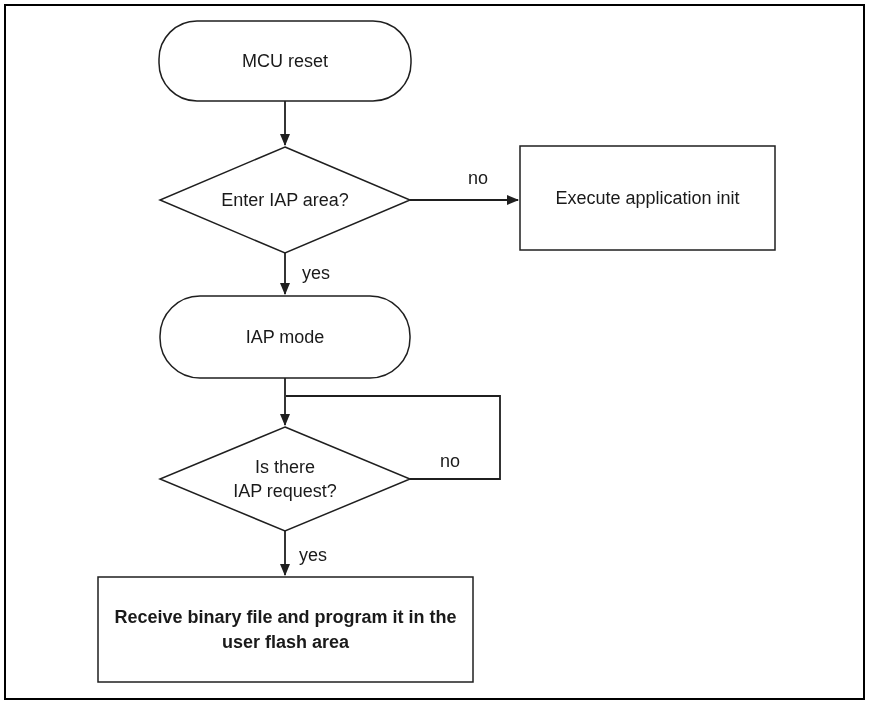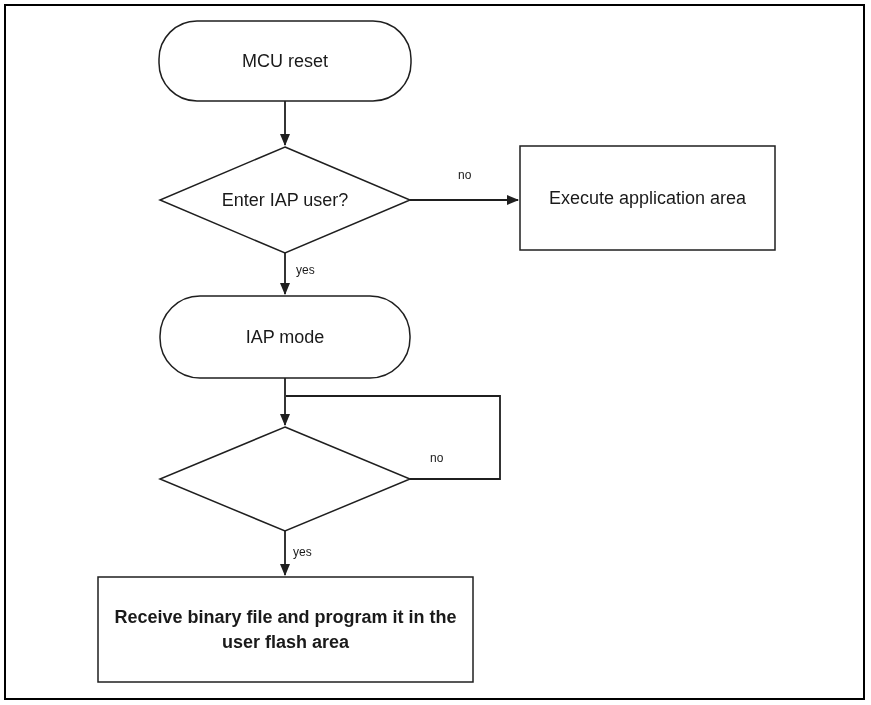--- a/index.html
+++ b/index.html
@@ -31,23 +31,24 @@
     align-items: center;
     justify-content: center;
     text-align: center;
     font-size: 18px;
     line-height: 1.35;
     color: #1a1a1a;
     white-space: pre-line;
   }
   .edge-label {
     position: absolute;
-    font-size: 12px;
+    font-size: 18px;
     line-height: 1.2;
     color: #1a1a1a;
+    text-align: center;
   }
 </style>
 </head>
 <body>
 
 <div class="canvas">
 
   <div class="page-border"></div>
 
   <svg class="diagram-layer" width="871" height="705" viewBox="0 0 871 705">
@@ -67,26 +68,28 @@
     <rect x="159" y="21" width="252" height="80" rx="38" ry="38" fill="#ffffff" stroke="#1f1f1f" stroke-width="1.5"></rect>
     <polygon points="285,147 410,200 285,253 160,200" fill="#ffffff" stroke="#1f1f1f" stroke-width="1.5"></polygon>
     <rect x="520" y="146" width="255" height="104" fill="#ffffff" stroke="#1f1f1f" stroke-width="1.5"></rect>
     <rect x="160" y="296" width="250" height="82" rx="40" ry="40" fill="#ffffff" stroke="#1f1f1f" stroke-width="1.5"></rect>
     <polygon points="285,427 410,479 285,531 160,479" fill="#ffffff" stroke="#1f1f1f" stroke-width="1.5"></polygon>
     <rect x="98" y="577" width="375" height="105" fill="#ffffff" stroke="#1f1f1f" stroke-width="1.5"></rect>
   </svg>
 
   <div class="label" style="left:160px; top:21px; width:250px; height:80px;">MCU reset</div>
 
-  <div class="label" style="left:160px; top:147px; width:250px; height:106px;">Enter IAP user?</div>
+  <div class="label" style="left:160px; top:147px; width:250px; height:106px;">Enter IAP area?</div>
 
-  <div class="label" style="left:520px; top:146px; width:255px; height:104px;">Execute application area</div>
+  <div class="label" style="left:520px; top:146px; width:255px; height:104px;">Execute application init</div>
 
   <div class="label" style="left:160px; top:296px; width:250px; height:82px;">IAP mode</div>
 
+  <div class="label" style="left:160px; top:427px; width:250px; height:104px;">Is there
+IAP request?</div>
 
   <div class="label" style="left:106px; top:577px; width:359px; height:105px;font-weight:bold;">Receive binary file and program it in the
 user flash area</div>
 
   <div class="edge-label" style="left:458px; top:168px; width:40px;">no</div>
 
   <div class="edge-label" style="left:296px; top:263px; width:40px;">yes</div>
 
   <div class="edge-label" style="left:430px; top:451px; width:40px;">no</div>
 

